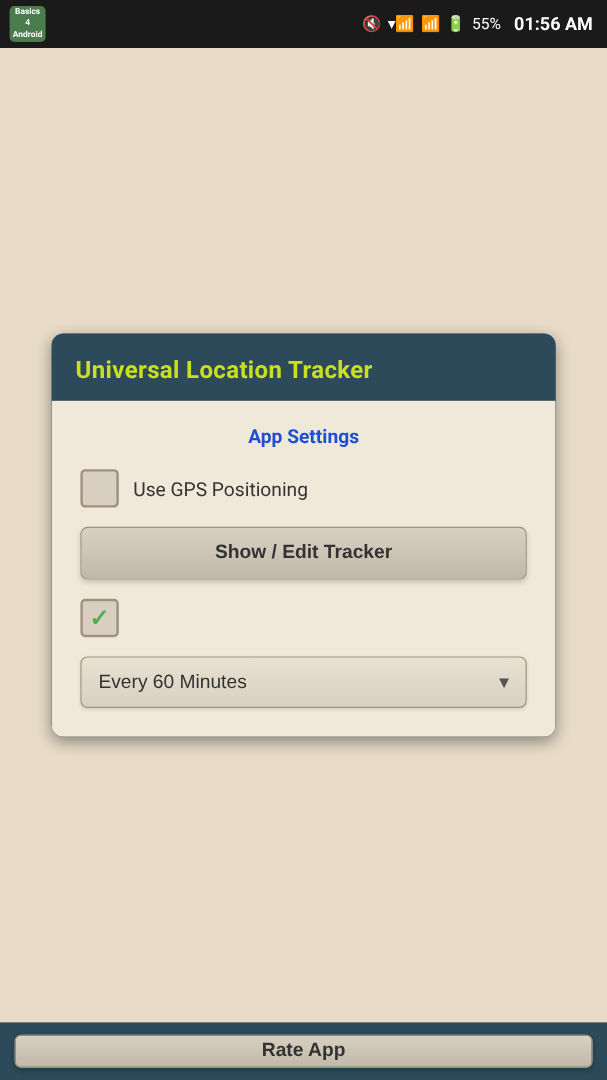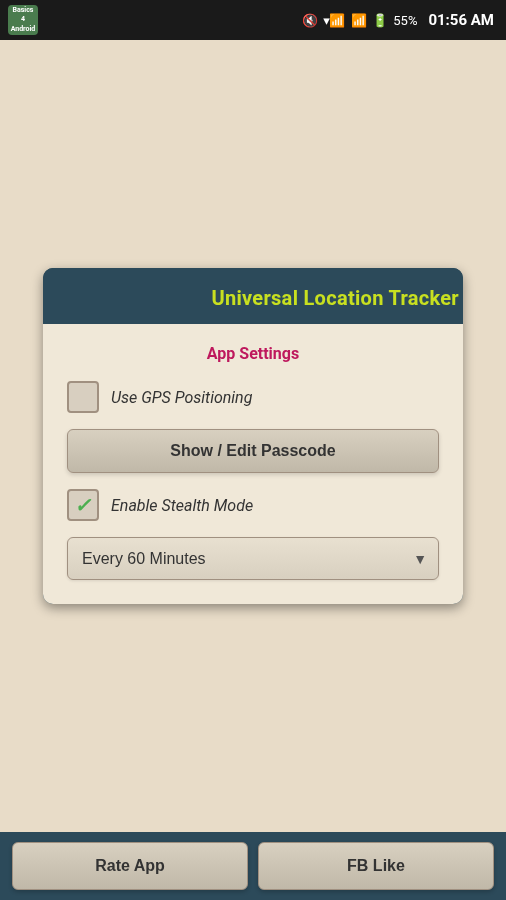--- a/index.html
+++ b/index.html
@@ -84,52 +84,51 @@
     .card {
       width: 420px;
       background-color: #2c4a5a;
       border-radius: 10px;
       overflow: hidden;
       box-shadow: 0 4px 12px rgba(0,0,0,0.4);
     }
 
     .card-header {
       background-color: #2c4a5a;
-      padding: 18px 4px 14px;
-      text-align: right;
+      padding: 18px 20px 14px;
+      text-align: left;
     }
 
     .card-title {
       color: #c8e020;
       font-size: 20px;
       font-weight: bold;
       letter-spacing: 0.3px;
     }
 
     .card-body {
       background-color: #f0e8d8;
       margin: 0;
       padding: 20px 24px 24px;
     }
 
     .section-title {
       text-align: center;
       font-size: 16px;
       font-weight: bold;
-      color: #be185d;
+      color: #1d4ed8;
       margin-bottom: 18px;
     }
 
     
     .checkbox-row {
       display: flex;
       align-items: center;
       gap: 12px;
       margin-bottom: 16px;
-      font-style: italic;
     }
 
     .checkbox-box {
       width: 32px;
       height: 32px;
       background: #d8cfc0;
       border: 2px solid #a09080;
       border-radius: 4px;
       display: flex;
       align-items: center;
@@ -213,21 +212,21 @@
       background-color: #2c4a5a;
       padding: 10px 12px;
       display: flex;
       gap: 10px;
       justify-content: space-between;
       flex-shrink: 0;
     }
 
     .bottom-btn {
       flex: 1;
-      padding: 14px 8px;
+      padding: 4px 8px;
       background: linear-gradient(to bottom, #d8d0c0, #c0b8a8);
       border: 1px solid #a09080;
       border-radius: 6px;
       font-size: 16px;
       font-weight: bold;
       color: #333;
       text-align: center;
       cursor: pointer;
       box-shadow: 0 2px 4px rgba(0,0,0,0.2);
     }
@@ -260,41 +259,39 @@
 
     <div class="card-body">
       <div class="section-title">App Settings</div>
 
       <div class="checkbox-row">
         <div class="checkbox-box">
         </div>
         <span class="checkbox-label">Use GPS Positioning</span>
       </div>
 
-      <button class="btn">Show / Edit Passcode</button>
+      <button class="btn">Show / Edit Tracker</button>
 
       <div class="checkbox-row">
         <div class="checkbox-box checked">
           <span class="checkmark">✓</span>
         </div>
-        <span class="checkbox-label">Enable Stealth Mode</span>
       </div>
 
       <div class="select-wrapper">
         <select class="select-box">
           <option>Every 5 Minutes</option>
           <option>Every 15 Minutes</option>
           <option>Every 30 Minutes</option>
           <option selected="">Every 60 Minutes</option>
           <option>Every 2 Hours</option>
           <option>Every 6 Hours</option>
         </select>
         <span class="select-arrow">▼</span>
       </div>
 
     </div>
   </div>
 </div>
 
 <div class="bottom-bar">
   <button class="bottom-btn">Rate App</button>
-  <button class="bottom-btn">FB Like</button>
 </div>
 
 </body></html>

